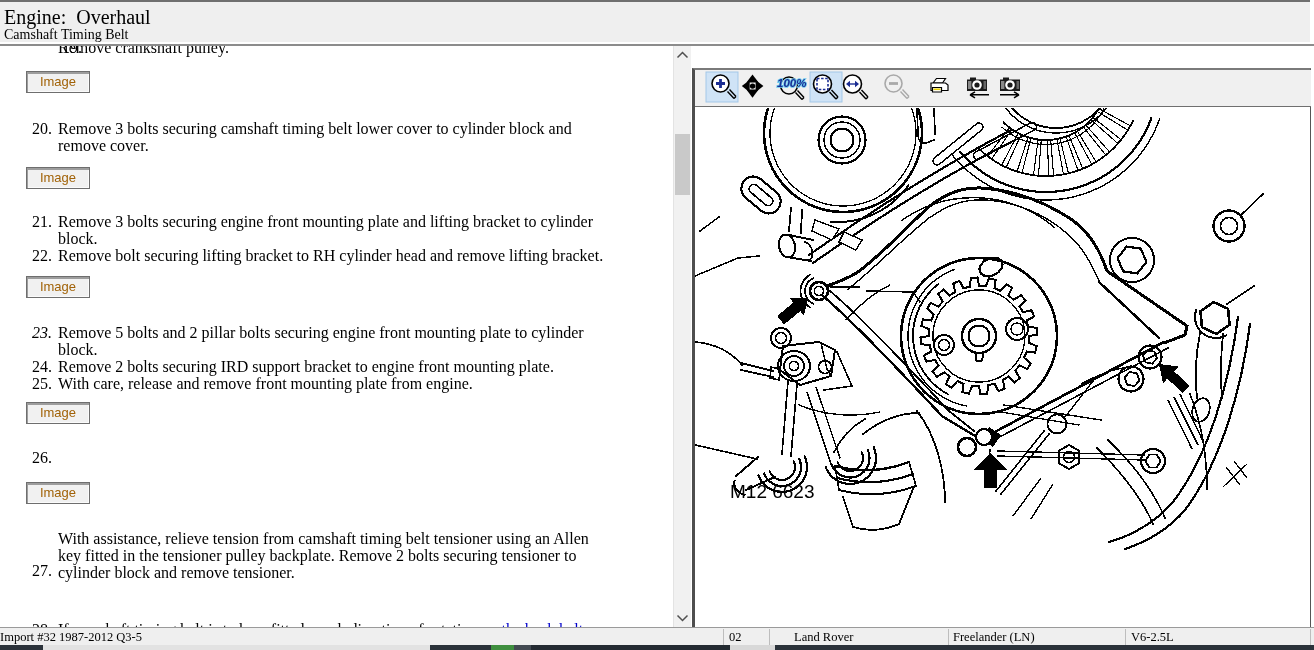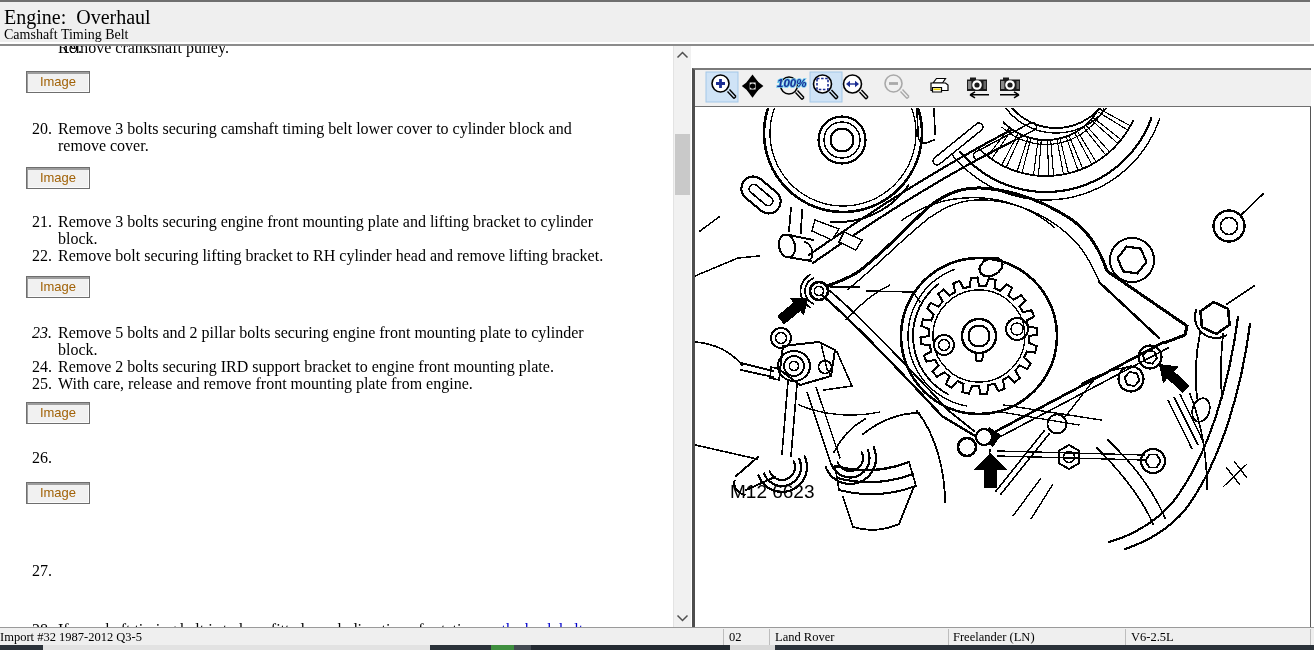--- a/index.html
+++ b/index.html
@@ -63,20 +63,21 @@
   <div class="num" style="left:32px;top:311.5px;">24.</div>
   <div class="itm" style="top:311.5px;">Remove 2 bolts securing IRD support bracket to engine front mounting plate.</div>
   <div class="num" style="left:32px;top:328.5px;">25.</div>
   <div class="itm" style="top:328.5px;">With care, release and remove front mounting plate from engine.</div>
   <div class="ibtn" style="top:356.3px;">Image</div>
 
   <div class="num" style="left:32px;top:402.9px;">26.</div>
   <div class="ibtn" style="top:436px;">Image</div>
 
   <div class="num" style="left:32px;top:483.7px;margin-top:32px;">27.</div>
+  <div class="itm" style="top:483.7px;">With assistance, relieve tension from camshaft timing belt tensioner using an Allen<br>key fitted in the tensioner pulley backplate. Remove 2 bolts securing tensioner to<br>cylinder block and remove tensioner.</div>
 
   <div class="num" style="left:32px;top:575.2px;">28.</div>
   <div class="itm" style="top:575.2px;">If camshaft timing belt is to be refitted, mark direction of rotation <a class="lk">on the back belt</a>.</div>
 </div>
 
 <div id="sbar">
   <svg style="position:absolute;left:0;top:2px;" width="17" height="14">
       <path d="M3.5 9.5 L8.5 4.5 L13.5 9.5" stroke="#505050" fill="none" stroke-width="1.5"></path>
     </svg>
   <div class="thumb"></div>
@@ -303,21 +304,21 @@
 </svg>
 
   </div>
 </div>
 
 <div id="status">
   <div class="cell" style="left:0px;">Import #32 1987-2012 Q3-5</div>
   <div class="sep" style="left:723px;"></div>
   <div class="cell" style="left:729px;">02</div>
   <div class="sep" style="left:769px;"></div>
-  <div class="cell" style="left:775px;">Land Rover</div>
+  <div class="cell" style="left:794px;">Land Rover</div>
   <div class="sep" style="left:948px;"></div>
   <div class="cell" style="left:953px;">Freelander (LN)</div>
   <div class="sep" style="left:1125px;"></div>
   <div class="cell" style="left:1131px;">V6-2.5L</div>
   <div class="sep" style="left:1310px;"></div>
 </div>
 <div id="bottom">
   <div style="left:0;width:43px;background:#2b323a;"></div>
   <div style="left:43px;width:387px;background:#e2e2e2;"></div>
   <div style="left:430px;width:61px;background:#2b323a;"></div>

